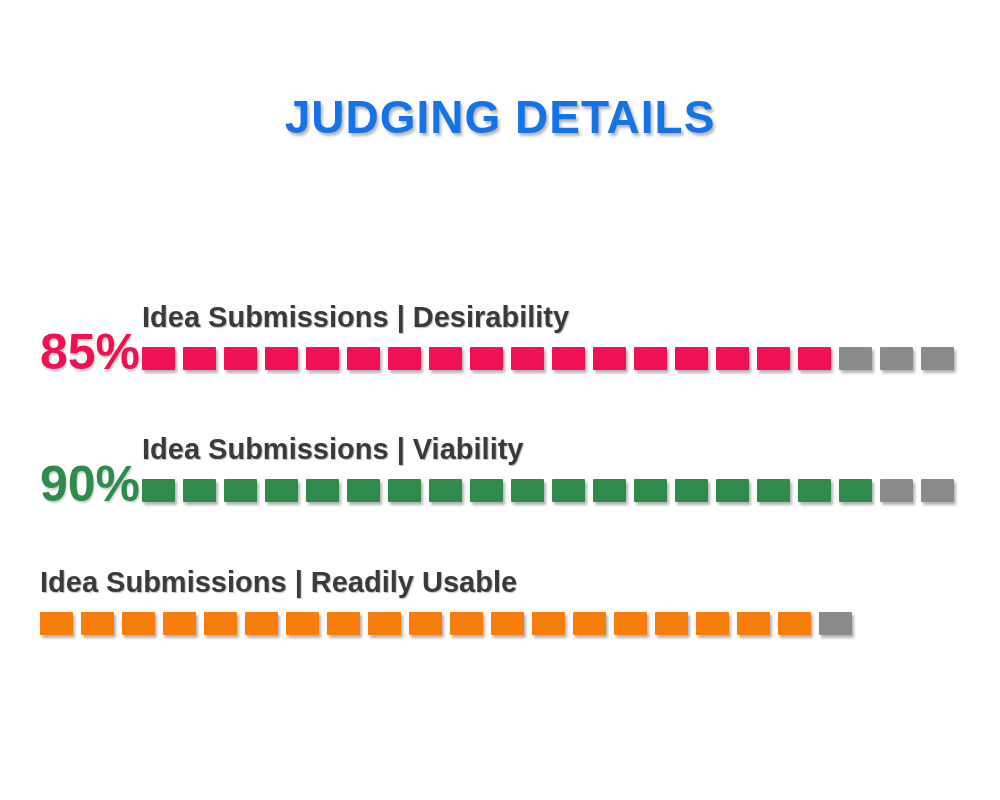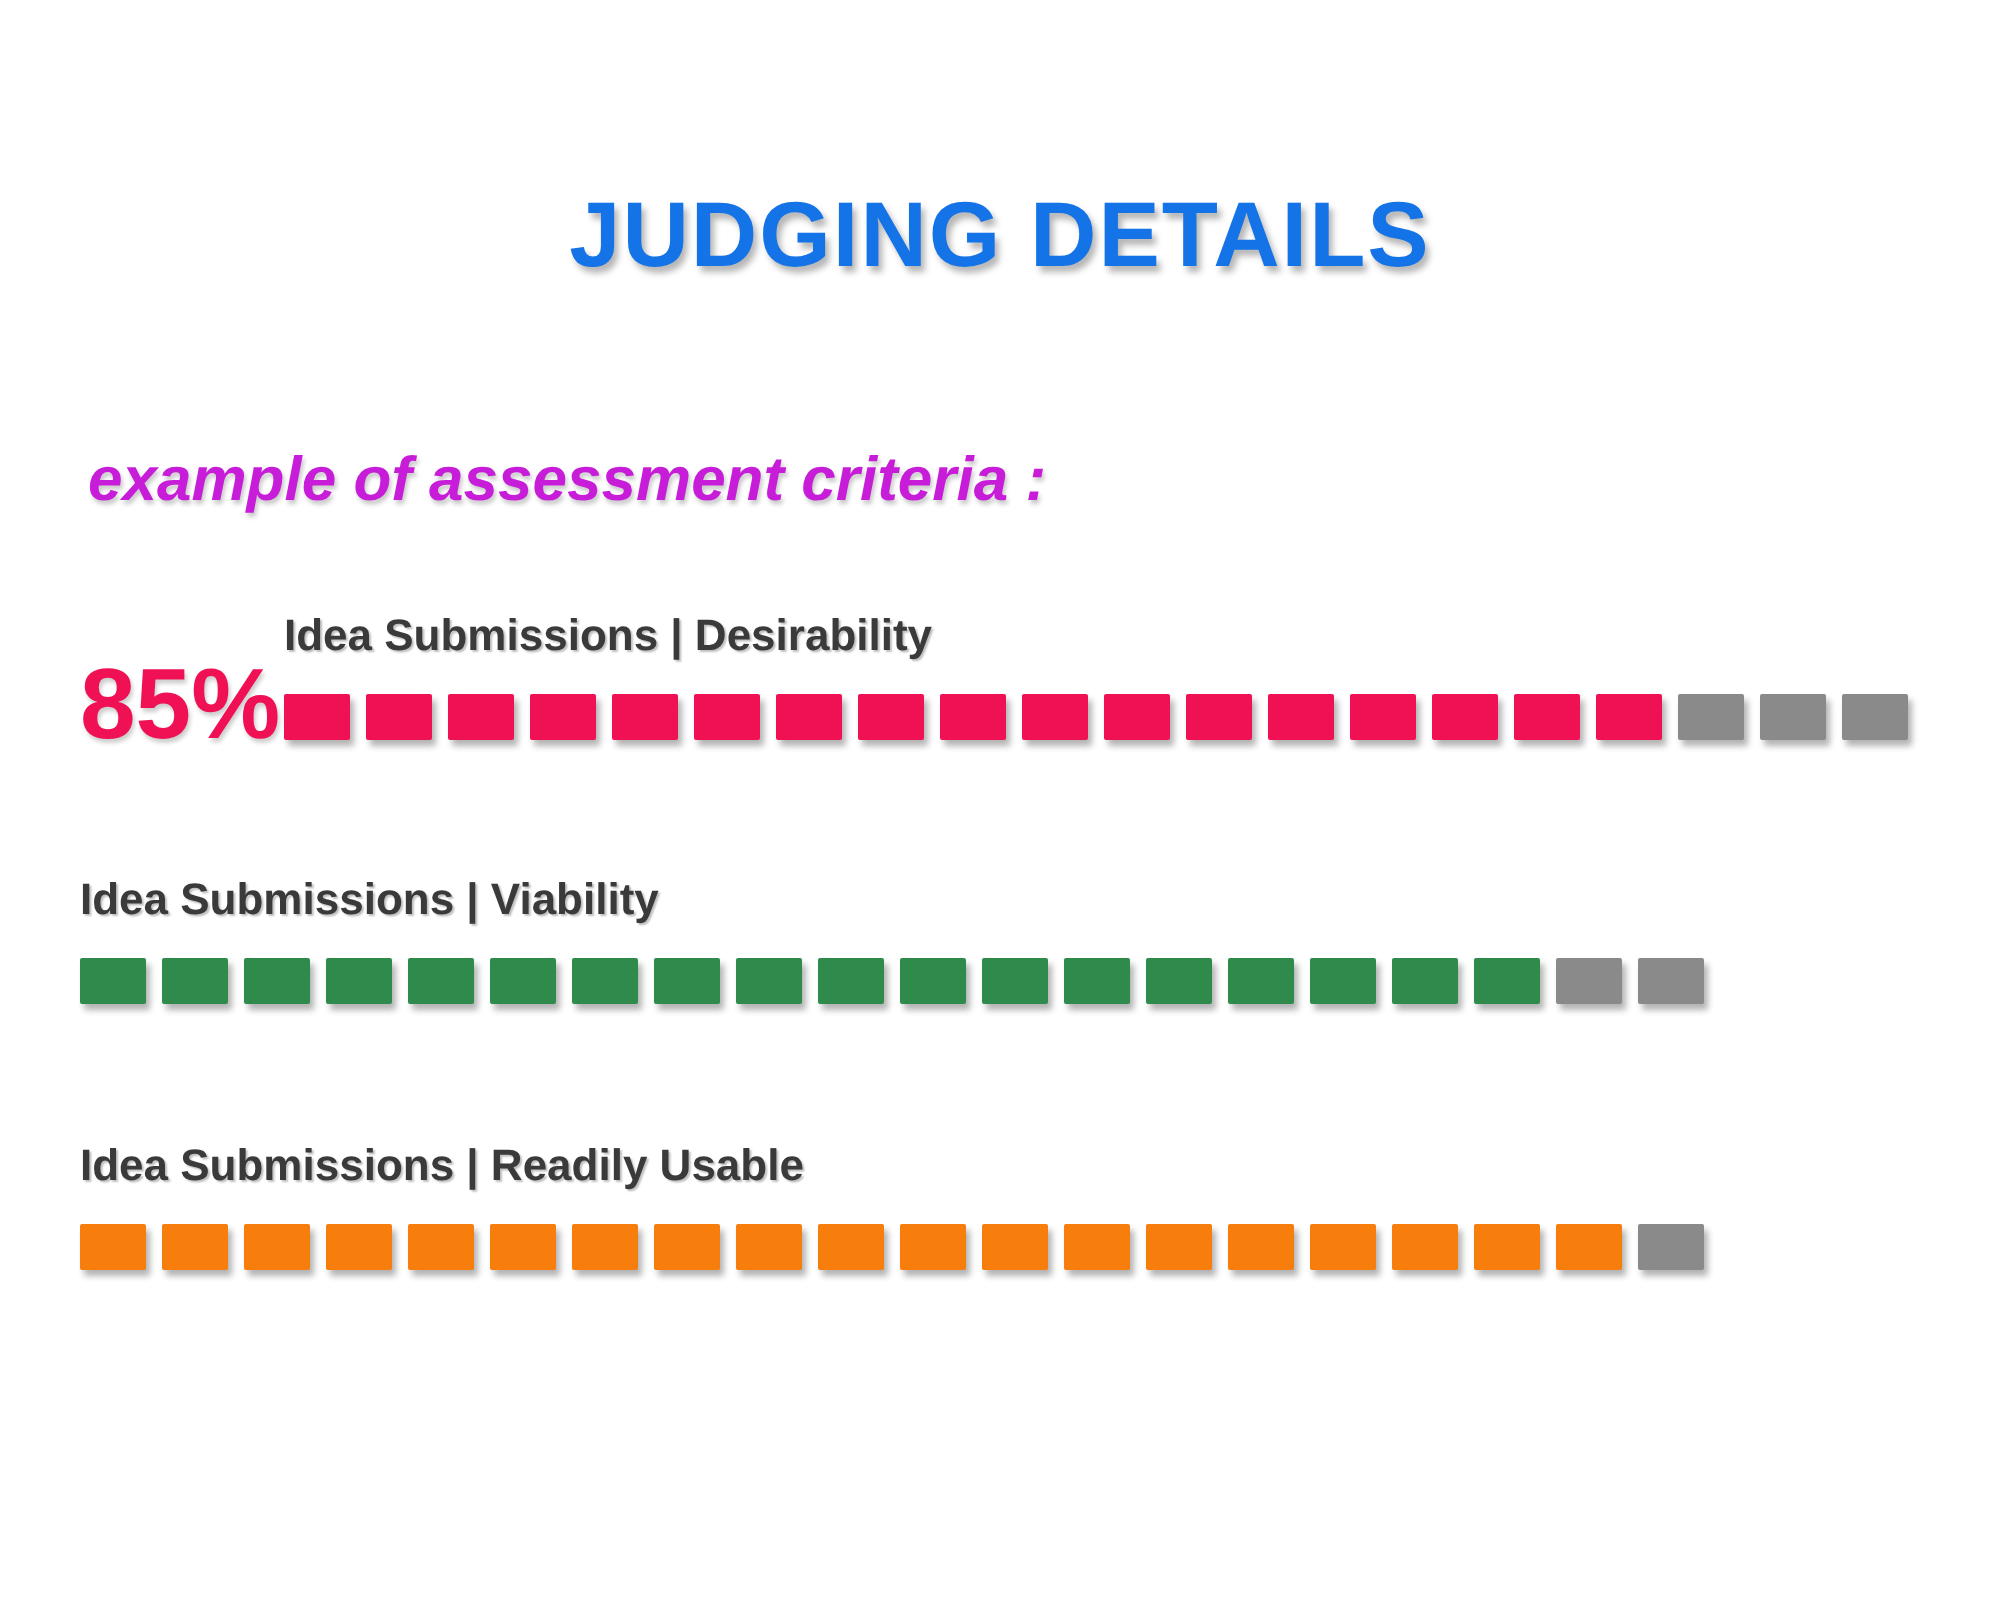--- a/index.html
+++ b/index.html
@@ -45,21 +45,21 @@
     font-size: 50px;
     font-weight: 600;
     line-height: 1;
     margin-right: 12px;
     margin-bottom: -7px;
     text-shadow: 1px 2px 2px rgba(0,0,0,0.2);
     white-space: nowrap;
   }
   .bar-area { display: flex; flex-direction: column; }
   .bar-label {
-    font-size: 22px;
+    font-size: 29px;
     font-weight: 600;
     color: #3a3a3a;
     line-height: 35px;
     margin-bottom: 12px;
     text-shadow: 1px 1px 1px rgba(0,0,0,0.25);
     white-space: nowrap;
   }
   .bar {
     display: flex;
     gap: 8px;
@@ -76,21 +76,20 @@
   .row-1 { top: 432px; }
   .row-2 { top: 565px; }
 </style>
 </head>
 <body>
 
 <div class="slide">
 
   <div class="slide-title" style="color: rgb(20, 115, 230);">JUDGING DETAILS</div>
 
-  <div class="subtitle" style="color: rgb(199, 29, 216);">example of assessment criteria :</div>
 
   <div class="row row-0">
     <div class="pct" style="color: rgb(240, 17, 85);">85%</div>
     <div class="bar-area">
       <div class="bar-label" style="color: rgb(58, 58, 58);">Idea Submissions | Desirability</div>
       <div class="bar">
           <div class="seg" style="background: rgb(240, 17, 85);"></div>
           <div class="seg" style="background: rgb(240, 17, 85);"></div>
           <div class="seg" style="background: rgb(240, 17, 85);"></div>
           <div class="seg" style="background: rgb(240, 17, 85);"></div>
@@ -108,20 +107,21 @@
           <div class="seg" style="background: rgb(240, 17, 85);"></div>
           <div class="seg" style="background: rgb(240, 17, 85);"></div>
           <div class="seg" style="background: rgb(138, 138, 138);"></div>
           <div class="seg" style="background: rgb(138, 138, 138);"></div>
           <div class="seg" style="background: rgb(138, 138, 138);"></div>
         </div>
     </div>
   </div>
 
   <div class="row row-1">
+    <div class="pct" style="color: rgb(46, 139, 76);">90%</div>
     <div class="bar-area">
       <div class="bar-label" style="color: rgb(58, 58, 58);">Idea Submissions | Viability</div>
       <div class="bar">
           <div class="seg" style="background: rgb(46, 139, 76);"></div>
           <div class="seg" style="background: rgb(46, 139, 76);"></div>
           <div class="seg" style="background: rgb(46, 139, 76);"></div>
           <div class="seg" style="background: rgb(46, 139, 76);"></div>
           <div class="seg" style="background: rgb(46, 139, 76);"></div>
           <div class="seg" style="background: rgb(46, 139, 76);"></div>
           <div class="seg" style="background: rgb(46, 139, 76);"></div>

